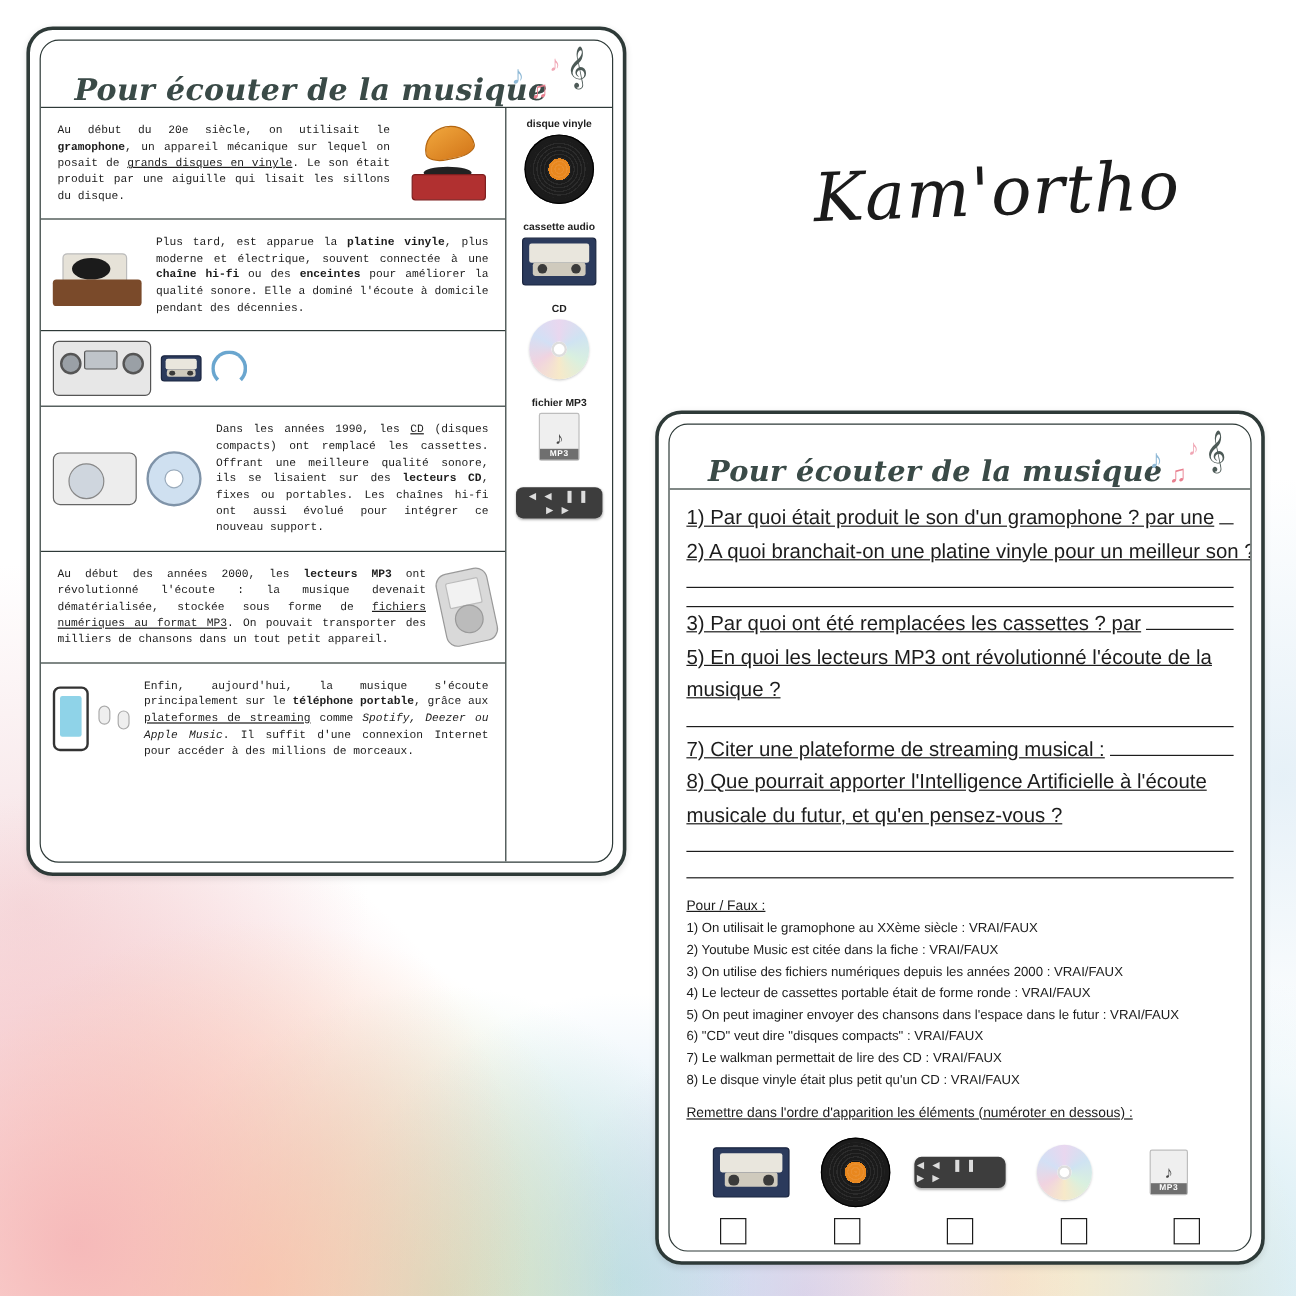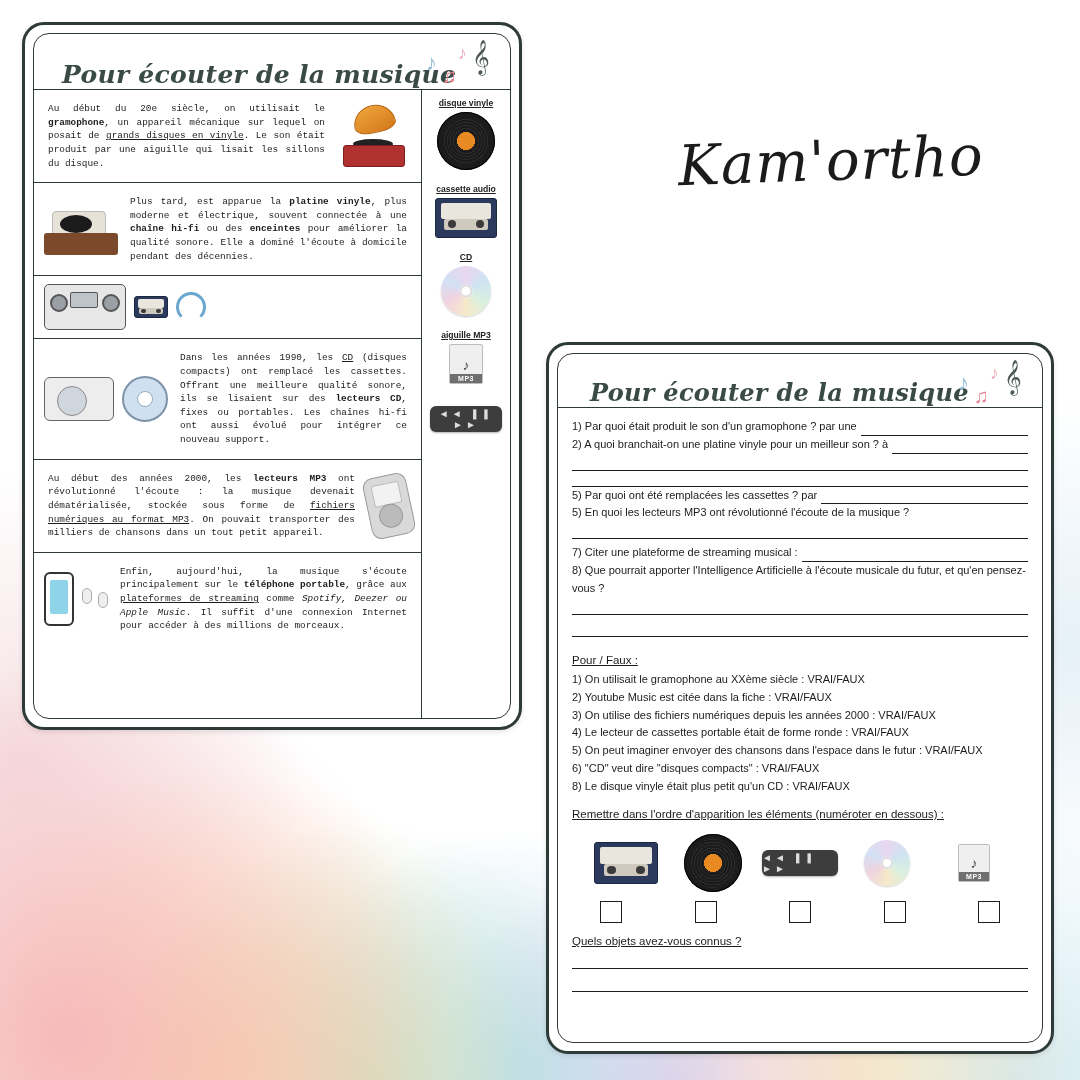--- a/index.html
+++ b/index.html
@@ -103,21 +103,21 @@
     padding:8px 12px;
     font-size:9.2px; line-height:1.5; color:#1c1c1c;
   }
 
   
   .side-item {
     text-align:center;
     padding:8px 2px 6px;
   }
   .side-label {
-    font-size:8.6px; font-weight:bold; color:#222; margin-bottom:4px;text-decoration:underline;
+    font-size:8.6px; font-weight:bold; color:#222; margin-bottom:4px;
   }
 
   
   .vinyl {
     border-radius:50%;
     background:
       radial-gradient(circle at 50% 50%, #e8871e 0 22%, #111 22% 24%, #1b1b1b 24% 100%);
     box-shadow:inset 0 0 0 1px #000;
     position:relative;
   }
@@ -201,22 +201,22 @@
   .buds i{position:absolute;width:10px;height:16px;background:#efefef;border:1px solid #aaa;border-radius:5px;}
   .buds i:first-child{left:0;top:2px;} .buds i:last-child{right:0;top:6px;}
 
   
   .q-body { padding:10px 14px 8px; height:calc(100% - 54px); overflow:hidden; }
   .sec-title {
     font-size:11.5px; color:#1c1c1c; text-decoration:underline; margin:2px 0 5px;
     font-family:"Liberation Sans", sans-serif;
   }
   .q-line {
-    font-size:11px; color:#1c1c1c; line-height:1.62; margin:0;
-    display:flex; align-items:flex-end; gap:4px;
+    font-size:17px; color:#1c1c1c; line-height:1.62; margin:0;
+    display:flex; align-items:center; gap:4px;text-decoration:underline;
   }
   .q-line .txt { white-space:nowrap; }
   .q-line .fill { flex:1; border-bottom:1px solid #1c1c1c; height:11px; }
   .blank-row { height:17px; border-bottom:1px solid #1c1c1c; margin:0 0 5px 0; }
   .spacer6 { height:6px; }
   .spacer10 { height:10px; }
   .vf-line { font-size:11px; line-height:1.63; color:#1c1c1c; margin:0; }
 
   .order-row {
     display:flex; justify-content:space-between; align-items:flex-end;
@@ -361,21 +361,21 @@
                 <i></i>
                 <i></i>
               </span>
           </div>
         </div>
         <div class="side-item">
           <div class="side-label">CD</div>
           <div class="cd" style="width:50px;height:50px;margin:0 auto;"></div>
         </div>
         <div class="side-item">
-          <div class="side-label">aiguille MP3</div>
+          <div class="side-label">fichier MP3</div>
           <div class="mp3file" style="width:34px;height:40px;margin:0 auto;">
             <span class="note">♪</span>
               <span class="tag">MP3</span>
           </div>
         </div>
         <div class="side-item">
           <div class="mp3player" style="width:72px;height:26px;margin:8px auto 0;">◄◄ ❚❚ ►►</div>
         </div>
       </div>
     </div>
@@ -412,21 +412,21 @@
       </p>
       <p class="q-line">
         <span class="txt">2) A quoi branchait-on une platine vinyle pour un meilleur son ? à</span>
         <span class="fill"></span>
       </p>
       <div class="blank-row"></div>
       <p class="q-line">
         <span class="fill"></span>
       </p>
       <p class="q-line">
-        <span class="txt">5) Par quoi ont été remplacées les cassettes ? par</span>
+        <span class="txt">3) Par quoi ont été remplacées les cassettes ? par</span>
         <span class="fill"></span>
       </p>
       <p class="q-line">
         <span class="txt" style="white-space:normal;">5) En quoi les lecteurs MP3 ont révolutionné l'écoute de la musique ?</span>
       </p>
       <div class="blank-row"></div>
       <p class="q-line">
         <span class="txt">7) Citer une plateforme de streaming musical :</span>
         <span class="fill"></span>
       </p>
@@ -438,20 +438,21 @@
 
       <div class="spacer10"></div>
 
       <div class="sec-title">Pour / Faux :</div>
       <p class="vf-line">1) On utilisait le gramophone au XXème siècle : VRAI/FAUX</p>
       <p class="vf-line">2) Youtube Music est citée dans la fiche : VRAI/FAUX</p>
       <p class="vf-line">3) On utilise des fichiers numériques depuis les années 2000 : VRAI/FAUX</p>
       <p class="vf-line">4) Le lecteur de cassettes portable était de forme ronde : VRAI/FAUX</p>
       <p class="vf-line">5) On peut imaginer envoyer des chansons dans l'espace dans le futur : VRAI/FAUX</p>
       <p class="vf-line">6) "CD" veut dire "disques compacts" : VRAI/FAUX</p>
+      <p class="vf-line">7) Le walkman permettait de lire des CD : VRAI/FAUX</p>
       <p class="vf-line">8) Le disque vinyle était plus petit qu'un CD : VRAI/FAUX</p>
 
       <div class="spacer10"></div>
 
       <div class="sec-title">Remettre dans l'ordre d'apparition les éléments (numéroter en dessous) :</div>
 
       <div class="order-row">
         <div class="order-cell">
           <div class="cassette" style="width:64px;height:42px;">
               <span class="lbl"></span>

